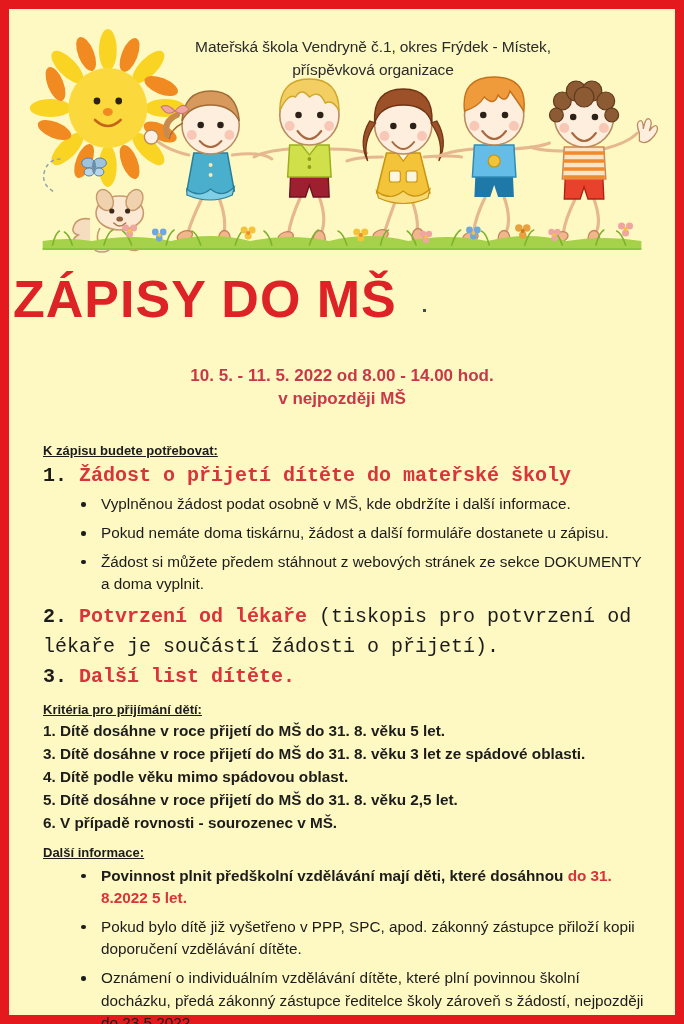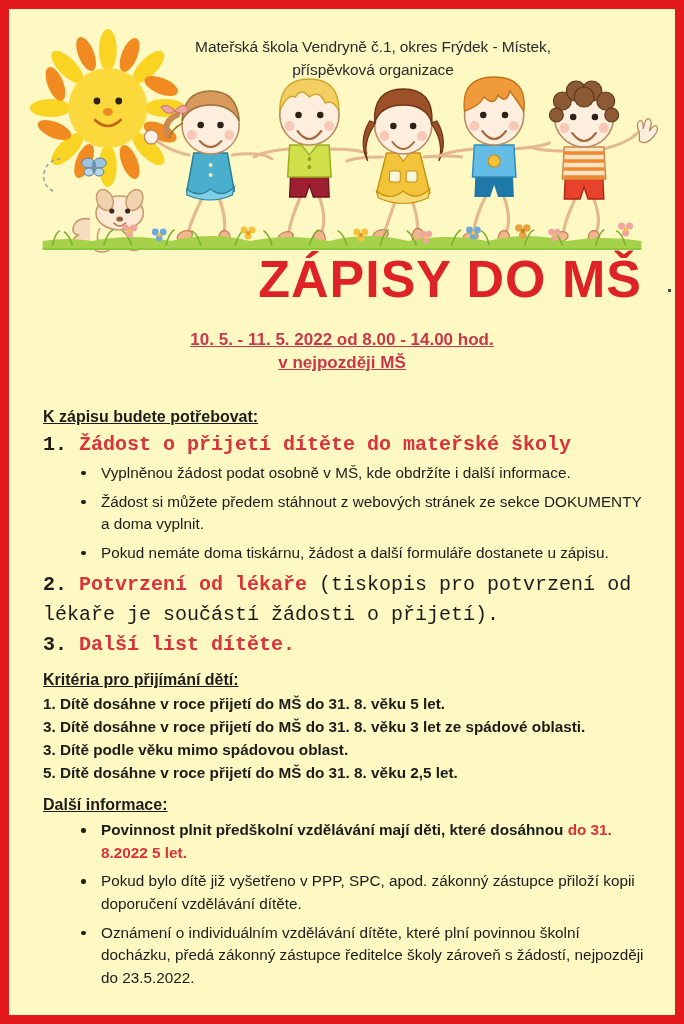--- a/index.html
+++ b/index.html
@@ -47,21 +47,22 @@
     width: 400px;
     text-align: center;
     font-size: 15.5px;
     line-height: 1.5;
     color: #2b2b2b;
     letter-spacing: -0.1px;
   }
 
   
   .headline-wrap {
-    text-align: right;
+    text-align: left;
+    margin-top: 20px;
     position: relative;
   }
   .headline {
     display: inline-block;
     font-size: 52px;
     font-weight: bold;
     color: #dd2326;
     letter-spacing: 1px;
     line-height: 1;
   }
@@ -70,43 +71,42 @@
     width: 3px;
     height: 3px;
     background: #4a4a4a;
     vertical-align: middle;
     margin-left: 26px;
     margin-bottom: 4px;
   }
 
   .datetime {
     text-align: center;
-    margin-top: 24px;
+    margin-top: 40px;
     color: #c8384a;
     font-weight: bold;
     font-size: 17px;
     line-height: 1.35;
-    text-decoration: underline;
   }
 
   
   .content {
     padding: 0 22px 0 30px;
     margin-top: 30px;
     color: #1c1c1c;
     font-size: 15.3px;
     line-height: 1.5;
   }
   .section { margin-bottom: 0; }
   .section + .section { margin-top: 8px; }
 
   .section-title {
     font-weight: bold;
     text-decoration: underline;
-    font-size: 16px;
+    font-size: 13px;
     margin-bottom: 1px;
   }
 
   .num-item {
     font-size: 20px;
     line-height: 1.5;
     font-family: Liberation Mono, monospace;
   }
   .num-item .num { font-weight: bold; color: #1c1c1c; }
   .num-item .red { font-weight: bold; color: #d9333b; }
@@ -444,42 +444,43 @@
     <div class="section">
       <div class="section-title">K zápisu budete potřebovat:</div>
 
       <div class="num-item">
         <span class="num">1.</span>
         <span class="red">Žádost o přijetí dítěte do mateřské školy</span>
       </div>
 
       <ul class="bullets">
         <li><span>Vyplněnou žádost podat osobně v MŠ, kde obdržíte i další informace.</span></li>
+        <li><span>Pokud nemáte doma tiskárnu, žádost a další formuláře dostanete u zápisu.</span></li>
         <li><span>Žádost si můžete předem stáhnout z webových stránek ze sekce DOKUMENTY a doma vyplnit.</span></li>
-        <li><span>Pokud nemáte doma tiskárnu, žádost a další formuláře dostanete u zápisu.</span></li>
       </ul>
 
       <div class="num-item">
         <span class="num">2.</span>
         <span class="red">Potvrzení od lékaře</span><span class="rest"> (tiskopis pro potvrzení od lékaře je součástí žádosti o přijetí).</span>
       </div>
 
       <div class="num-item">
         <span class="num">3.</span>
         <span class="red">Další list dítěte.</span>
       </div>
     </div>
 
     <div class="section">
       <div class="section-title">Kritéria pro přijímání dětí:</div>
       <div class="crit-list">
         <div class="plain-line">1. Dítě dosáhne v roce přijetí do MŠ do 31. 8. věku 5 let.</div>
         <div class="plain-line">3. Dítě dosáhne v roce přijetí do MŠ do 31. 8. věku 3 let ze spádové oblasti.</div>
-        <div class="plain-line">3. Dítě podle věku mimo spádovou oblast.</div>
+        <div class="plain-line">4. Dítě podle věku mimo spádovou oblast.</div>
         <div class="plain-line">5. Dítě dosáhne v roce přijetí do MŠ do 31. 8. věku 2,5 let.</div>
+        <div class="plain-line">6. V případě rovnosti - sourozenec v MŠ.</div>
       </div>
     </div>
 
     <div class="section">
       <div class="section-title">Další informace:</div>
       <ul class="bullets">
         <li class="bold"><span>Povinnost plnit předškolní vzdělávání mají děti, které dosáhnou </span><span class="red">do 31. 8.2022 5 let.</span></li>
         <li><span>Pokud bylo dítě již vyšetřeno v PPP, SPC, apod. zákonný zástupce přiloží kopii doporučení vzdělávání dítěte.</span></li>
         <li><span>Oznámení o individuálním vzdělávání dítěte, které plní povinnou školní docházku, předá zákonný zástupce ředitelce školy zároveň s žádostí, nejpozději do 23.5.2022.</span></li>
       </ul>

